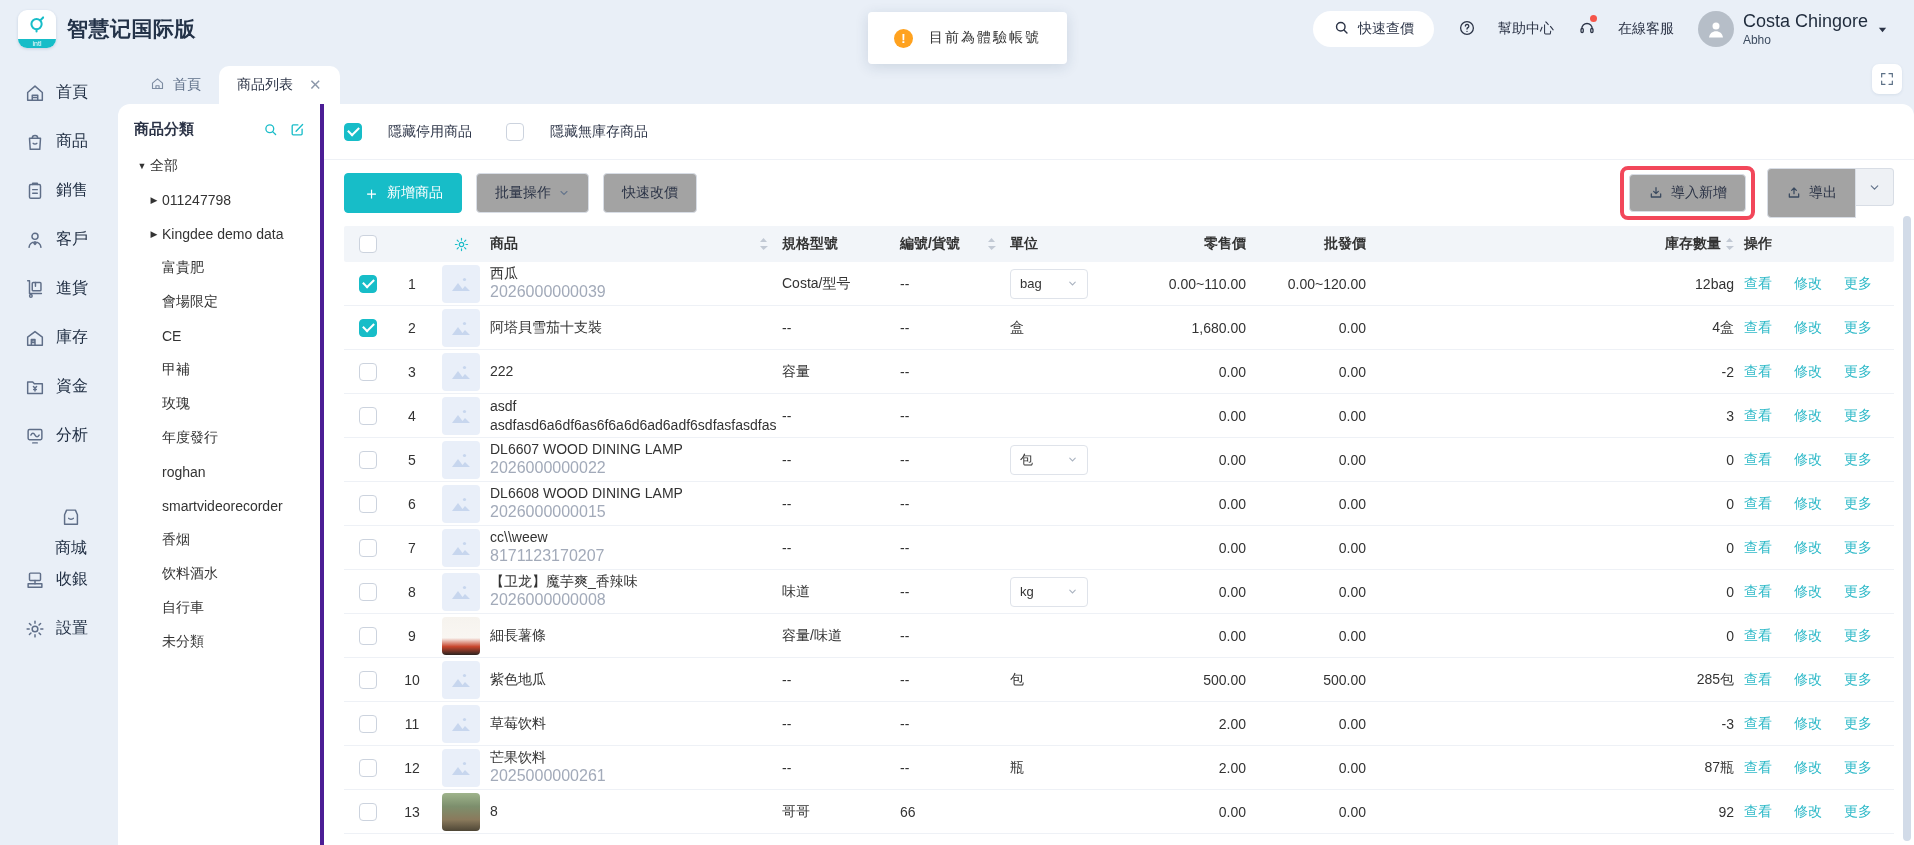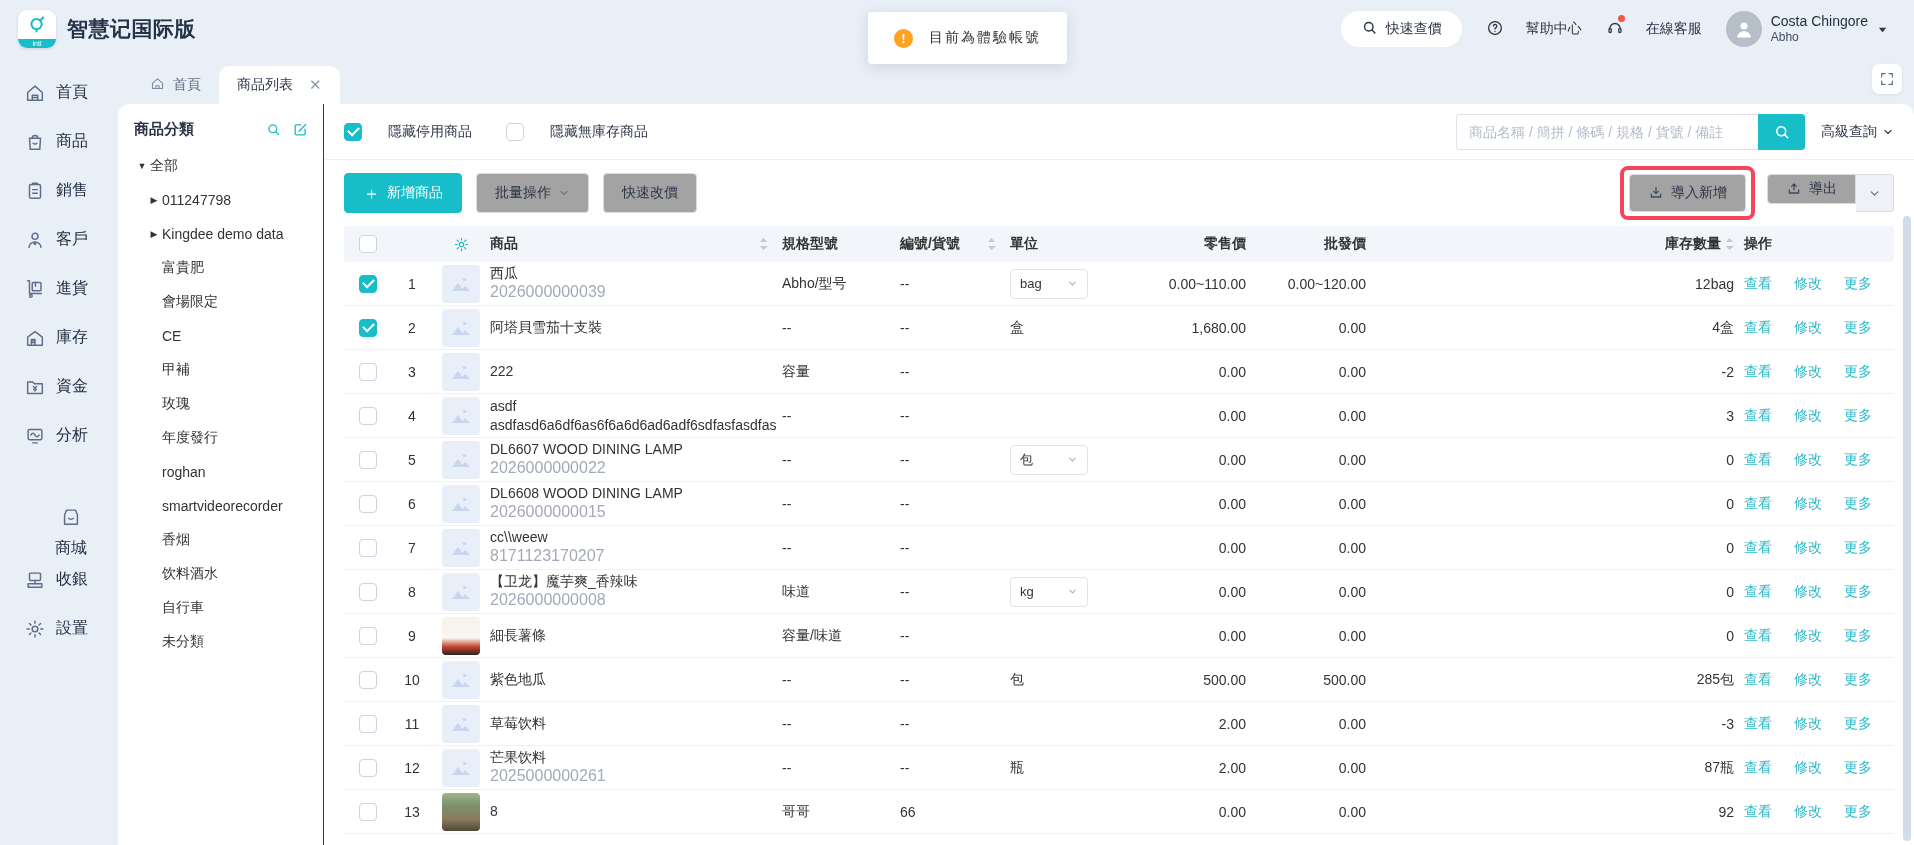--- a/index.html
+++ b/index.html
@@ -13,21 +13,21 @@
   .logo-glyph { position:absolute; left:0; top:0; right:0; bottom:8px; display:flex; align-items:center; justify-content:center; }
   .logo-ribbon { position:absolute; left:0; right:0; bottom:0; height:9px; background:#17bdc8; color:#fff; font-size:7px; text-align:center; line-height:9px; }
   .app-title { font-size:21px; font-weight:700; color:#233248; margin-left:11px; letter-spacing:.5px; }
   .topbar-right { margin-left:auto; display:flex; align-items:center; gap:24px; }
   .pill-btn { height:36px; background:#fff; border-radius:18px; display:flex; align-items:center; gap:8px; padding:0 20px; cursor:pointer; color:#2b3346; }
   .top-link { display:flex; align-items:center; gap:22px; cursor:pointer; color:#2b3346; position:relative; }
   .red-dot { position:absolute; left:12px; top:-4px; width:7px; height:7px; border-radius:50%; background:#f5554a; }
   .userbox { display:flex; align-items:center; gap:9px; cursor:pointer; }
   .avatar { width:36px; height:36px; border-radius:50%; background:#b6bec8; display:flex; align-items:center; justify-content:center; overflow:hidden; }
   .user-meta { line-height:1.25; }
-  .user-name { font-size:14px; color:#1f2b3c; }
+  .user-name { font-size:18px; color:#1f2b3c; }
   .user-sub { font-size:12px; color:#3d4c60; }
   .caret { display:inline-flex; }
 
   
   .toast { position:absolute; left:868px; top:12px; height:52px; background:#fff; border-radius:4px; box-shadow:0 3px 14px rgba(30,60,90,.14); display:flex; align-items:center; gap:16px; padding:0 26px; z-index:30; }
   .toast-icon { width:19px; height:19px; border-radius:50%; background:#ffa21f; color:#fff; font-size:13px; font-weight:700; display:flex; align-items:center; justify-content:center; }
   .toast-text { color:#333; letter-spacing:2px; }
 
   
   .body-row { flex:1; display:flex; min-height:0; }
@@ -39,21 +39,21 @@
   .right-col { flex:1; display:flex; flex-direction:column; min-width:0; }
   .tabbar { height:46px; display:flex; align-items:flex-end; padding-left:14px; position:relative; flex:0 0 auto; }
   .tab { height:38px; display:flex; align-items:center; gap:8px; padding:0 18px; font-size:14px; color:#5e6f88; cursor:pointer; }
   .tab.active { background:#fff; border-radius:10px 10px 0 0; color:#2b3346; }
   .tab-close { color:#8d99ab; font-size:15px; margin-left:8px; cursor:pointer; }
   .expand-btn { position:absolute; right:12px; top:6px; width:30px; height:30px; background:#fff; border-radius:7px; display:flex; align-items:center; justify-content:center; cursor:pointer; box-shadow:0 1px 3px rgba(40,80,120,.10); }
 
   .sheet { flex:1; background:#fff; border-radius:12px 12px 0 0; display:flex; min-height:0; position:relative; overflow:hidden; }
 
   
-  .cat-panel { width:206px; flex:0 0 auto; border-right:1px solid #4c1d95; padding:16px 14px 0 16px; overflow:hidden; }
+  .cat-panel { width:206px; flex:0 0 auto; border-right:4px solid #4c1d95; padding:16px 14px 0 16px; overflow:hidden; }
   .cat-head { display:flex; align-items:center; margin-bottom:10px; }
   .cat-title { font-size:15px; color:#2b3346; font-weight:600; }
   .cat-head-icons { margin-left:auto; display:flex; gap:10px; }
   .cat-head-icons span { display:flex; cursor:pointer; }
   .cat-item { height:34px; display:flex; align-items:center; font-size:14px; color:#333; cursor:pointer; white-space:nowrap; }
   .cat-item .tw { width:16px; display:inline-flex; justify-content:center; font-size:9px; color:#333; flex:0 0 auto; }
   .cat-item.lvl1 { padding-left:12px; }
 
   
   .main { flex:1; display:flex; flex-direction:column; min-width:0; position:relative; }
@@ -71,21 +71,21 @@
 
   .toolbar-row { height:66px; display:flex; align-items:center; padding:0 20px; flex:0 0 auto; }
   .btn { height:40px; display:inline-flex; align-items:center; gap:7px; padding:0 18px; border-radius:4px; font-size:14px; cursor:pointer; border:1px solid #d8dde5; background:#a3a3a3; color:#2b3346; }
   .btn-primary { background:#17bdc8; border-color:#17bdc8; color:#fff; }
   .btn .plus { font-size:17px; font-weight:400; line-height:1; }
   .left-btns { display:flex; gap:14px; }
   .right-btns { margin-left:auto; display:flex; align-items:center; }
   .red-wrap { border:4px solid #f2475a; border-radius:8px; padding:4px 5px; margin-right:12px; }
   .btn-import { height:38px; }
   .split { display:flex; }
-  .split .btn-export { height:30px; border-radius:4px 0 0 4px; }
+  .split .btn-export { height:50px; border-radius:4px 0 0 4px; }
   .split .split-caret { width:38px; height:38px; border:1px solid #d8dde5; border-left:none; border-radius:0 4px 4px 0; background:#eef1f5; display:flex; align-items:center; justify-content:center; cursor:pointer; }
 
   
   .table-wrap { flex:1; padding:0 20px; min-height:0; overflow:hidden; }
   .t-head, .t-row { display:grid; grid-template-columns:48px 40px 58px 292px 118px 110px 130px 112px 120px 1fr 150px; align-items:center; }
   .t-head { height:36px; background:#f2f5f9; border-radius:2px; color:#333; font-weight:600; font-size:14px; }
   .t-row { height:44px; border-bottom:1px solid #eef1f6; font-size:14px; color:#333; }
   .cell-center { display:flex; justify-content:center; align-items:center; }
   .h-sort { display:flex; align-items:center; justify-content:space-between; padding-right:14px; cursor:pointer; }
   .h-right { text-align:right; padding-right:6px; }
@@ -401,35 +401,20 @@
 
           <div class="filter-row">
             <div class="chk-group">
               <span class="cb checked"></span>
               <span>隱藏停用商品</span>
             </div>
             <div class="chk-group">
               <span class="cb"></span>
               <span>隱藏無庫存商品</span>
             </div>
-            <div class="search-zone">
-              <input class="search-input" placeholder="商品名稱 / 簡拼 / 條碼 / 規格 / 貨號 / 備註" style="">
-              <button class="search-btn">
-                <svg width="18" height="18" viewBox="0 0 24 24" fill="none" stroke="#fff" stroke-width="2.1" stroke-linecap="round">
-                    <circle cx="11" cy="11" r="6"></circle>
-                    <path d="m15.5 15.5 4.2 4.2"></path>
-                  </svg>
-              </button>
-              <span class="adv-query">
-                <span>高級查詢</span>
-                <svg width="12" height="12" viewBox="0 0 24 24" fill="none" stroke="#2b3346" stroke-width="2.2" stroke-linecap="round">
-                    <path d="m6 9 6 6 6-6"></path>
-                  </svg>
-              </span>
-            </div>
           </div>
 
           <div class="toolbar-row">
             <div class="left-btns">
               <button class="btn btn-primary">
                 <span class="plus">＋</span>
                 <span>新增商品</span>
               </button>
               <button class="btn">
                 <span>批量操作</span>
@@ -524,21 +509,21 @@
                       <svg width="24" height="24" viewBox="0 0 24 24" fill="#c7d6ee">
                         <circle cx="15.5" cy="7.5" r="1.6"></circle>
                         <path d="m3 19 6-8 4.5 6 2.5-3 5 5z"></path>
                       </svg>
                     </span>
                   </div>
                   <div class="name-cell">
                     <div class="p-name">西瓜</div>
                     <div class="p-sub">2026000000039</div>
                   </div>
-                  <div>Abho/型号</div>
+                  <div>Costa/型号</div>
                   <div>--</div>
                   <div>
                     <span class="unit-box">
                       <span>bag</span>
                       <svg width="11" height="11" viewBox="0 0 24 24" fill="none" stroke="#aab3c0" stroke-width="2.4" stroke-linecap="round">
                         <path d="m6 9 6 6 6-6"></path>
                       </svg>
                     </span>
                   </div>
                   <div class="val-right">0.00~110.00</div>

